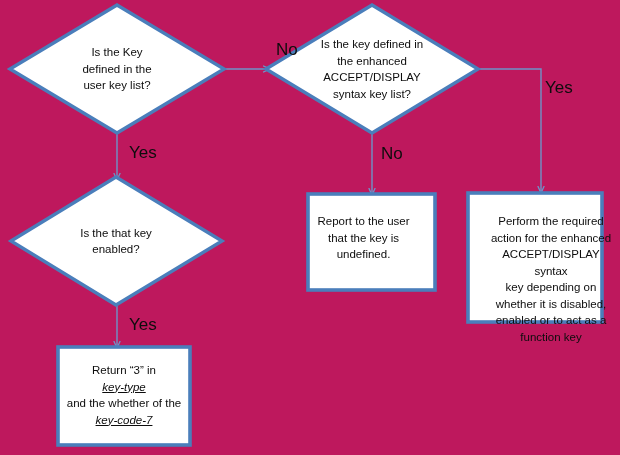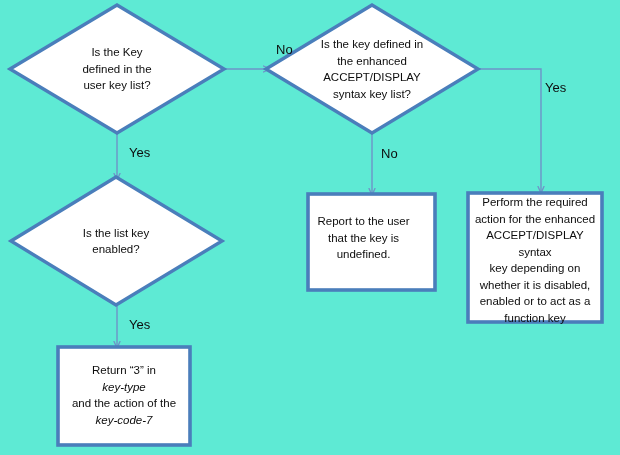--- a/index.html
+++ b/index.html
@@ -7,21 +7,21 @@
     padding: 0;
     background: #ffffff;
   }
   body {
     font-family: "Liberation Sans", sans-serif;
   }
   #flowchart-canvas {
     position: relative;
     width: 620px;
     height: 455px;
-    background: #5eead4;
+    background: #be185d;
     overflow: hidden;
   }
   svg.shape-layer {
     position: absolute;
     left: 0;
     top: 0;
     width: 620px;
     height: 455px;
   }
   .node-text {
@@ -36,28 +36,29 @@
     align-items: center;
     justify-content: center;
   }
   .node-text span {
     display: block;
     width: 100%;
   }
   .edge-label {
     position: absolute;
     color: #0d0d0d;
-    font-size: 13px;
+    font-size: 17px;
     line-height: 13px;
     font-family: "Liberation Sans", sans-serif;
     white-space: nowrap;
     padding-left: 48px;
   }
   .ital {
     font-style: italic;
+    text-decoration: underline;
   }
 </style>
 </head>
 <body>
 
 <div id="flowchart-canvas">
 
   <svg class="shape-layer" viewBox="0 0 620 455">
     <defs>
       <marker id="arrowhead" markerWidth="9" markerHeight="9" refX="7.5" refY="3.6" orient="auto" markerUnits="userSpaceOnUse">
@@ -95,42 +96,42 @@
   </div>
 
   <div class="node-text" style="left:288px; top:22px; width:168px; height:94px;">
     <span>Is the key defined in
 the enhanced
 ACCEPT/DISPLAY
 syntax key list?</span>
   </div>
 
   <div class="node-text" style="left:33px; top:210px; width:166px; height:62px;">
-    <span>Is the list key
+    <span>Is the that key
 enabled?</span>
   </div>
 
   <div class="node-text" style="left:304px; top:199px; width:119px; height:62px; align-items:center; padding-top:8px;">
     <span>Report to the user
 that the key is
 undefined.</span>
   </div>
 
-  <div class="node-text" style="left:470px; top:200px; width:130px; height:122px; align-items:flex-end; padding-top:4px;">
+  <div class="node-text" style="left:470px; top:214px; width:130px; height:122px; align-items:center; padding-top:4px;padding-left:16px;">
     <span>Perform the required
 action for the enhanced
 ACCEPT/DISPLAY syntax
 key depending on
 whether it is disabled,
 enabled or to act as a
 function key</span>
   </div>
 
   <div class="node-text" style="left:61px; top:353px; width:126px; height:58px; align-items:flex-start; padding-top:9px;">
-    <span><span>Return “3” in </span><span class="ital">key-type</span><span> and the action of the </span><span class="ital">key-code-7</span></span>
+    <span><span>Return “3” in </span><span class="ital">key-type</span><span> and the whether of the </span><span class="ital">key-code-7</span></span>
   </div>
 
   <div class="edge-label" style="left:228px; top:43px;">No</div>
 
   <div class="edge-label" style="left:81px; top:146px;">Yes</div>
 
   <div class="edge-label" style="left:497px; top:81px;">Yes</div>
 
   <div class="edge-label" style="left:333px; top:147px;">No</div>
 

